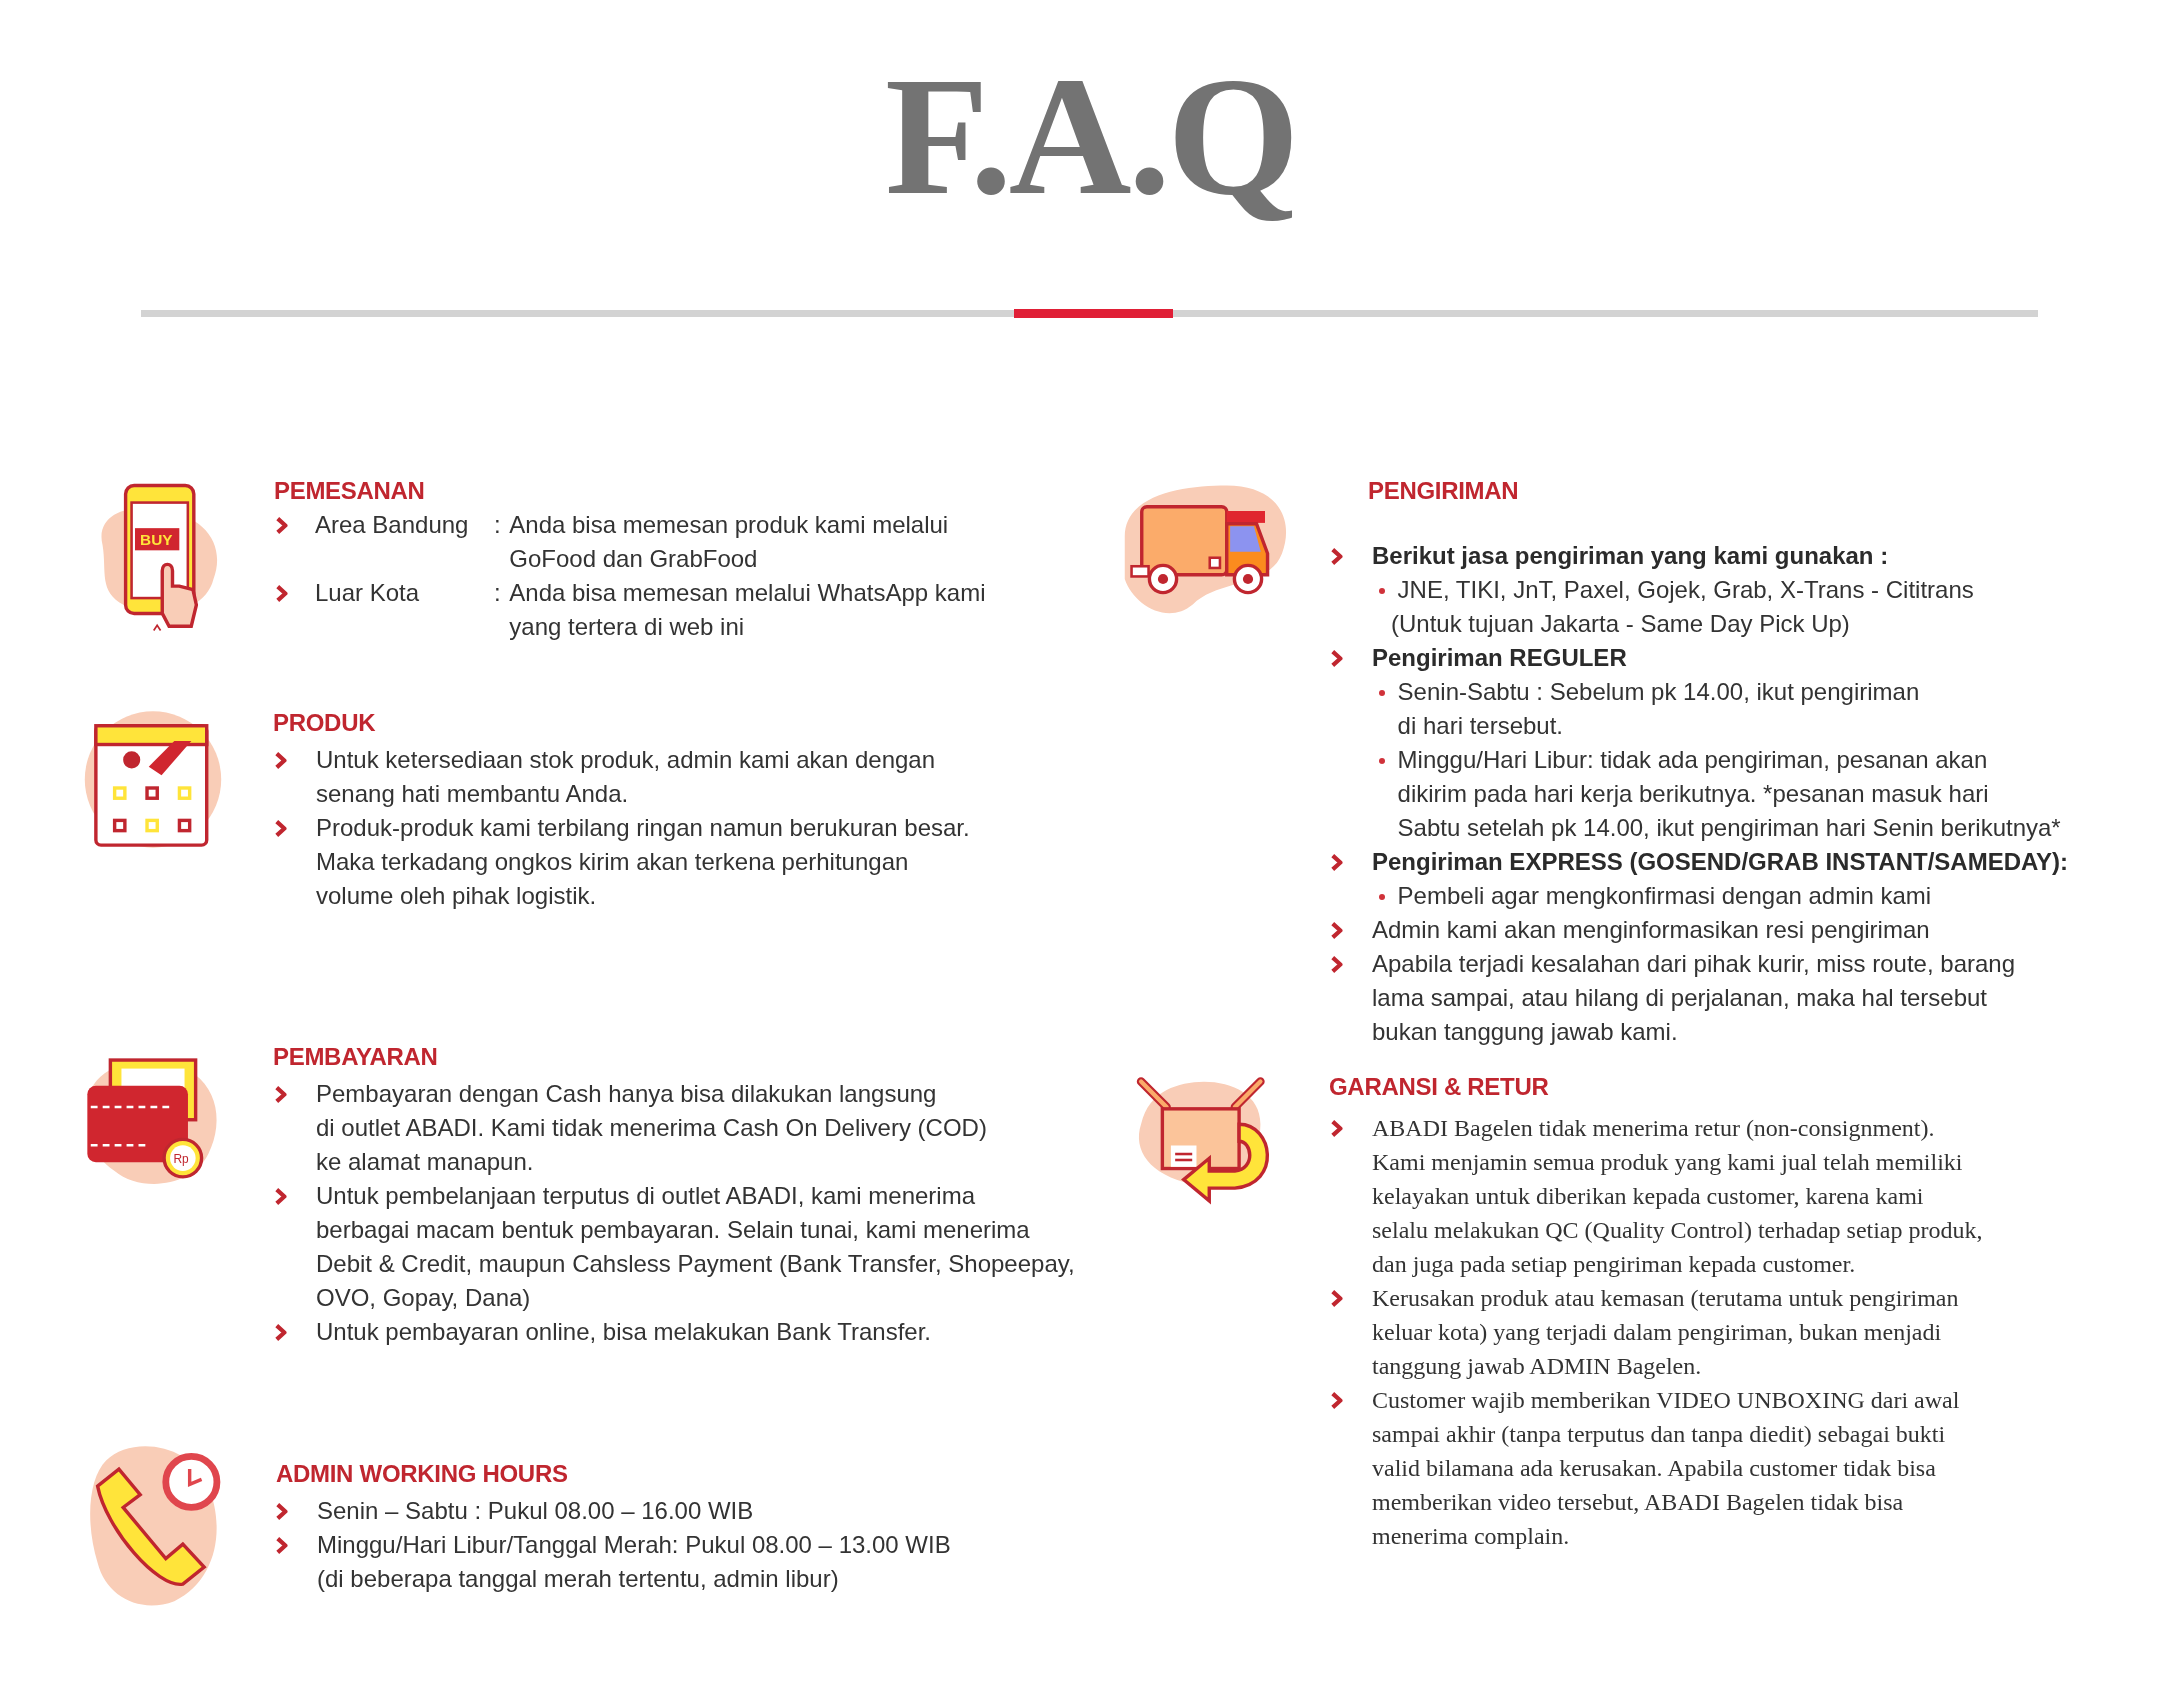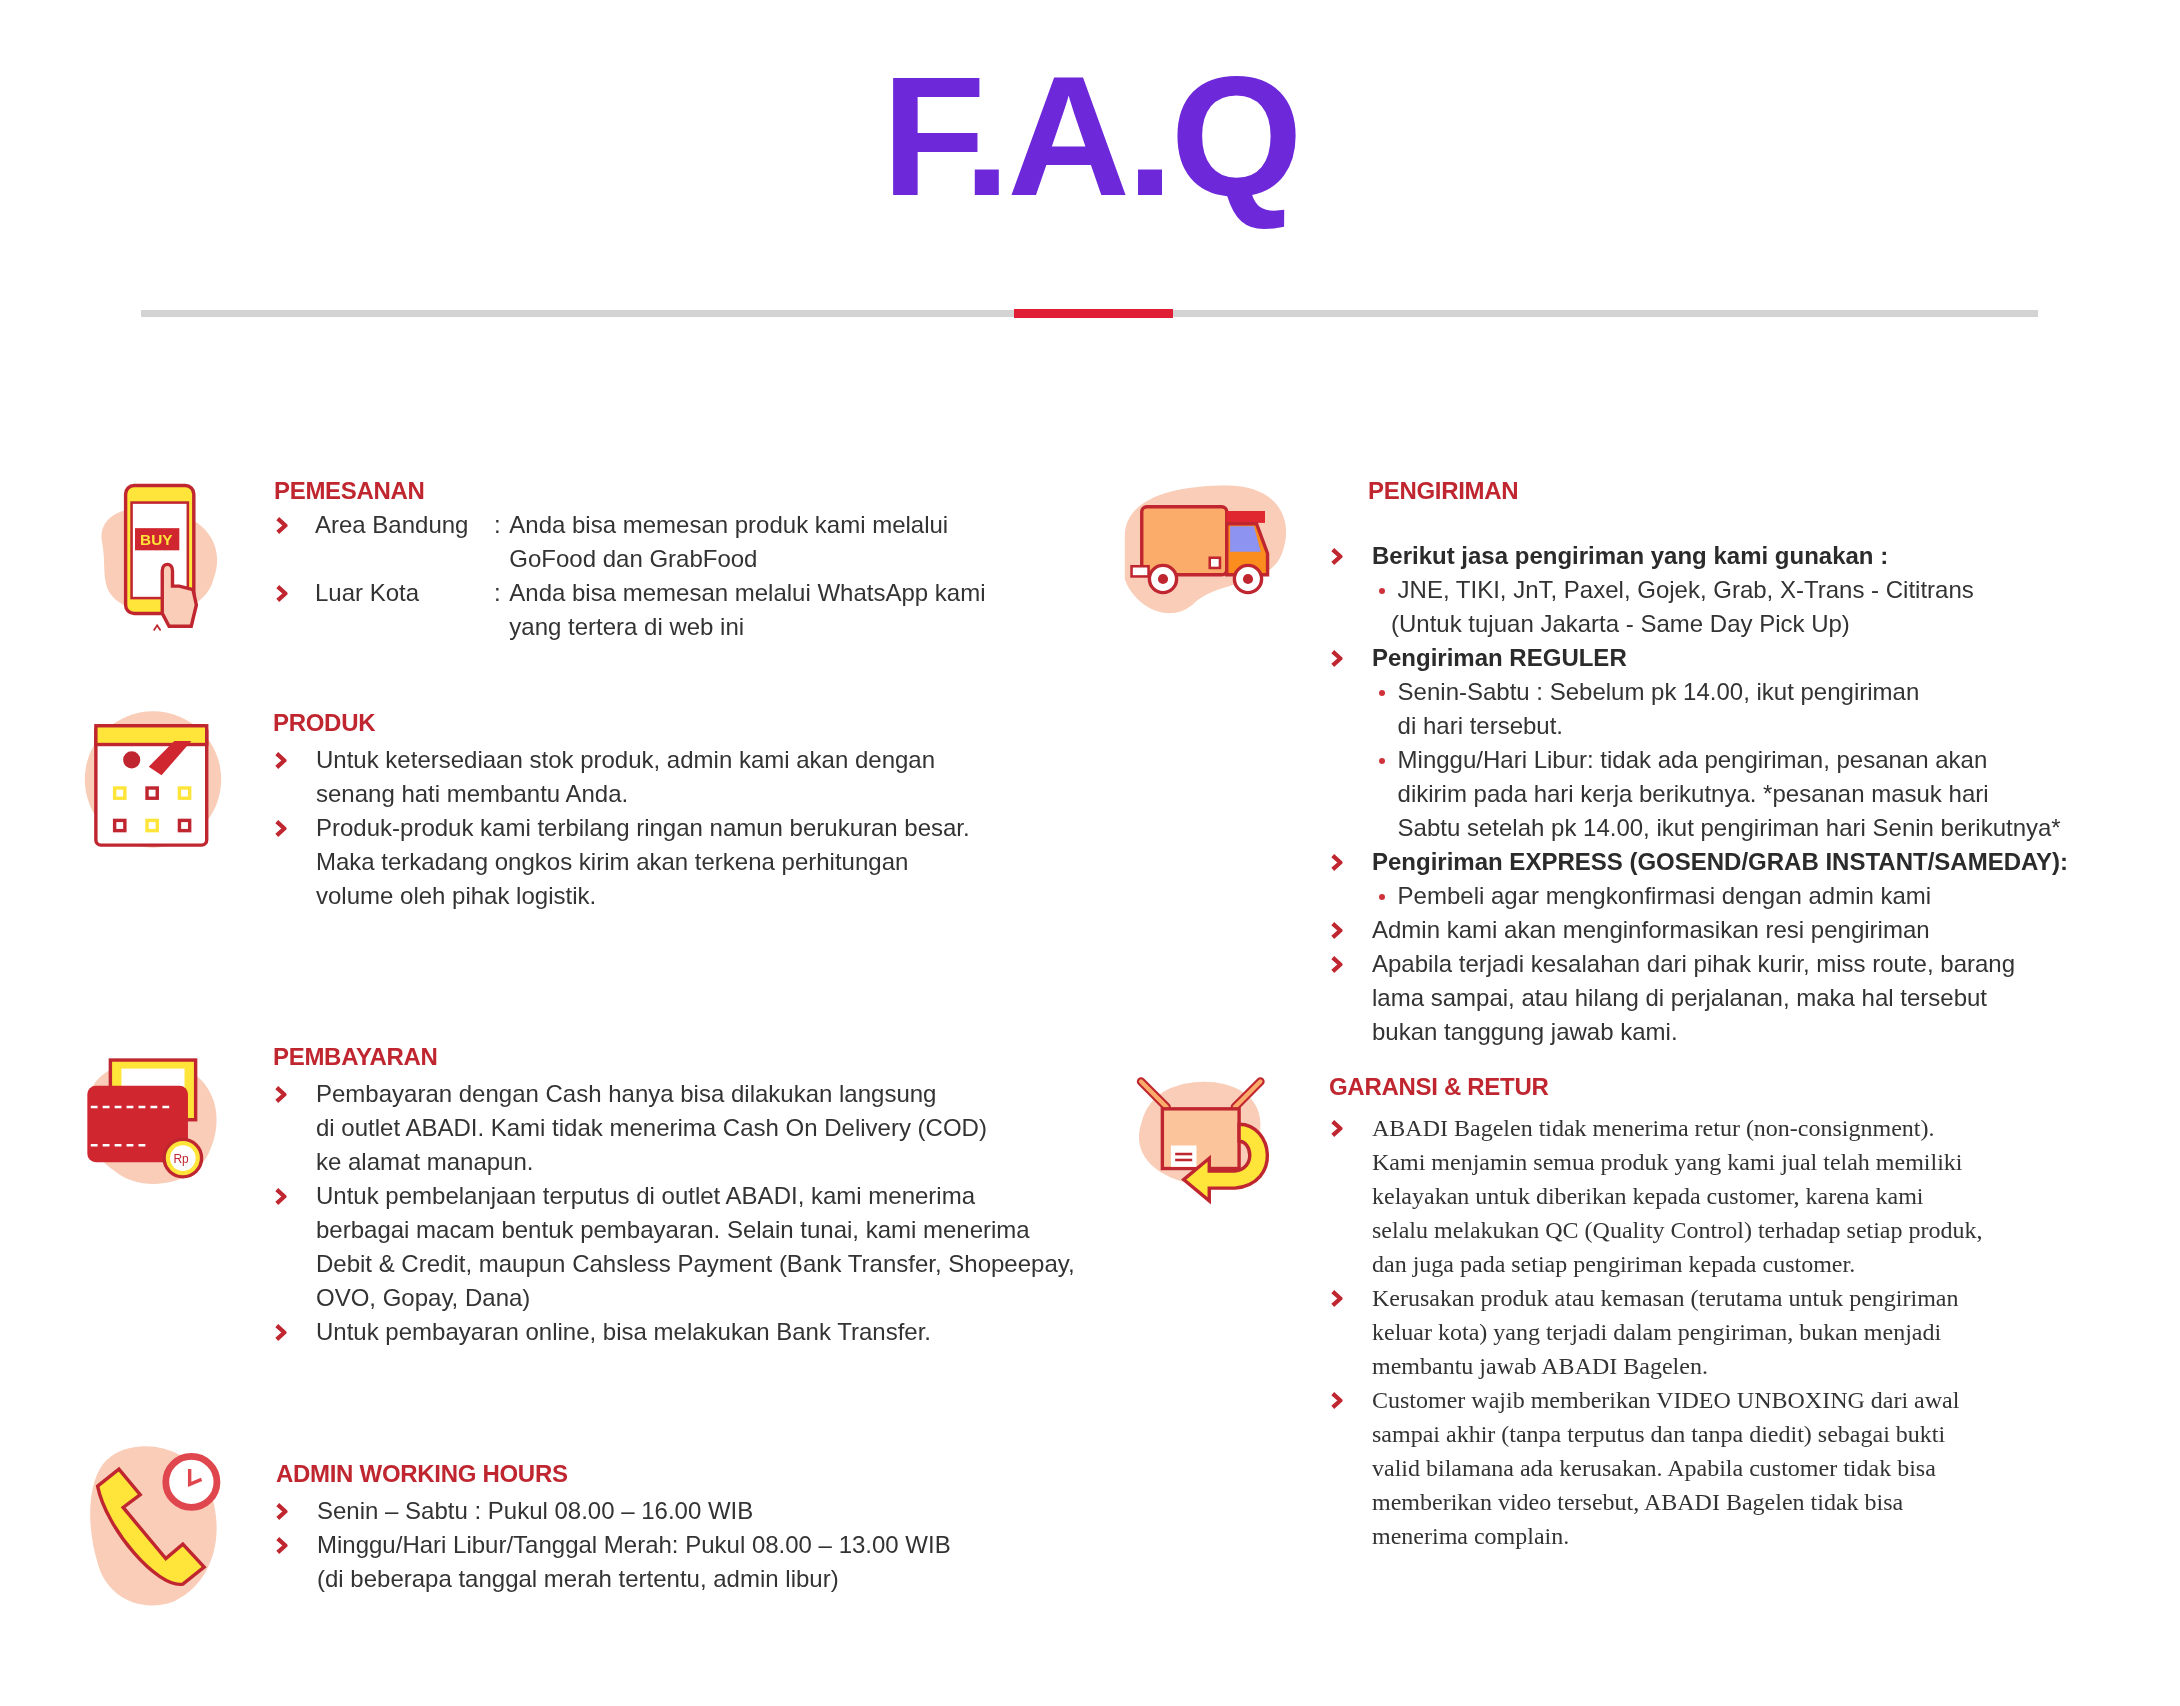--- a/index.html
+++ b/index.html
@@ -1,20 +1,20 @@
 <!DOCTYPE html>
 <html style="font-size:13.6px"><head>
 <meta charset="utf-8">
 <style>
   html, body { margin:0; padding:0; background:#ffffff; }
   body { width:2181px; height:1706px; position:relative; overflow:hidden;
          font-family:"Liberation Sans", "DejaVu Sans", sans-serif; color:#333333; }
   .title { position:absolute; left:0; width:2181px; top:51px; text-align:center;
-           font-family:Liberation Sans, sans-serif; font-weight:bold;
-           font-size:170px; line-height:170px; color:#6d28d9; letter-spacing:-3.4px; }
+           font-family:Liberation Serif, serif; font-weight:bold;
+           font-size:170px; line-height:170px; color:#737373; letter-spacing:-3.4px; }
   .divider { position:absolute; left:141px; top:310px; width:1897px; height:6.8px; background:#d3d3d3; }
   .divider-accent { position:absolute; left:1014px; top:309px; width:159px; height:8.5px; background:#e01f36; }
   .icon { position:absolute; width:162px; height:162px; }
   .heading { position:absolute; font-weight:bold; font-size:24px; color:#c0262f; white-space:nowrap; letter-spacing:-0.3px; }
   .content { position:absolute; font-size:24px; line-height:34px; color:#333; }
   .row { position:relative; padding-left:43px; }
   .chev { position:absolute; left:0; top:0; width:17px; height:34px; }
   .chev svg { position:absolute; top:9.4px; left:1.7px; }
   .sub { position:relative; padding-left:25.6px; }
   .dot { position:absolute; left:6.8px; top:14.5px; width:6px; height:6px; border-radius:50%; background:#d0323a; }
@@ -305,21 +305,21 @@
       <div>dan juga pada setiap pengiriman kepada customer.</div>
     </div>
     <div class="row">
       <span class="chev">
         <svg width="12" height="17" viewBox="0 0 14 20">
           <path d="M2 2 L11 10 L2 18" stroke="#c0262f" stroke-width="5" fill="none" stroke-linejoin="round"></path>
         </svg>
       </span>
       <div>Kerusakan produk atau kemasan (terutama untuk pengiriman</div>
       <div>keluar kota) yang terjadi dalam pengiriman, bukan menjadi</div>
-      <div>membantu jawab ABADI Bagelen.</div>
+      <div>tanggung jawab ADMIN Bagelen.</div>
     </div>
     <div class="row">
       <span class="chev">
         <svg width="12" height="17" viewBox="0 0 14 20">
           <path d="M2 2 L11 10 L2 18" stroke="#c0262f" stroke-width="5" fill="none" stroke-linejoin="round"></path>
         </svg>
       </span>
       <div>Customer wajib memberikan VIDEO UNBOXING dari awal</div>
       <div>sampai akhir (tanpa terputus dan tanpa diedit) sebagai bukti</div>
       <div>valid bilamana ada kerusakan. Apabila customer tidak bisa</div>

